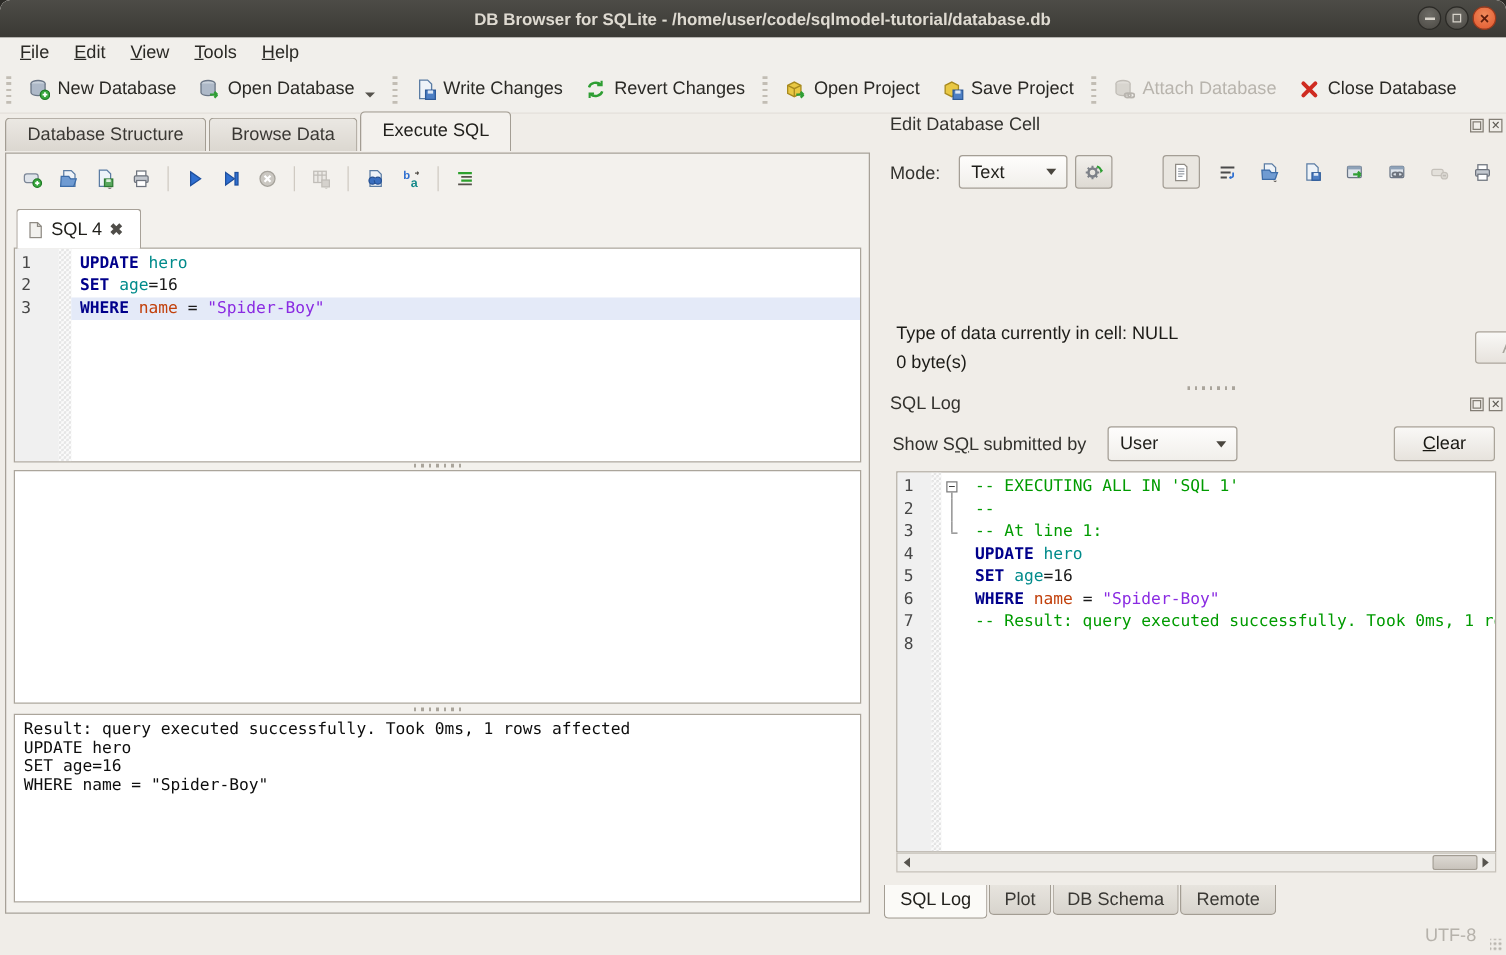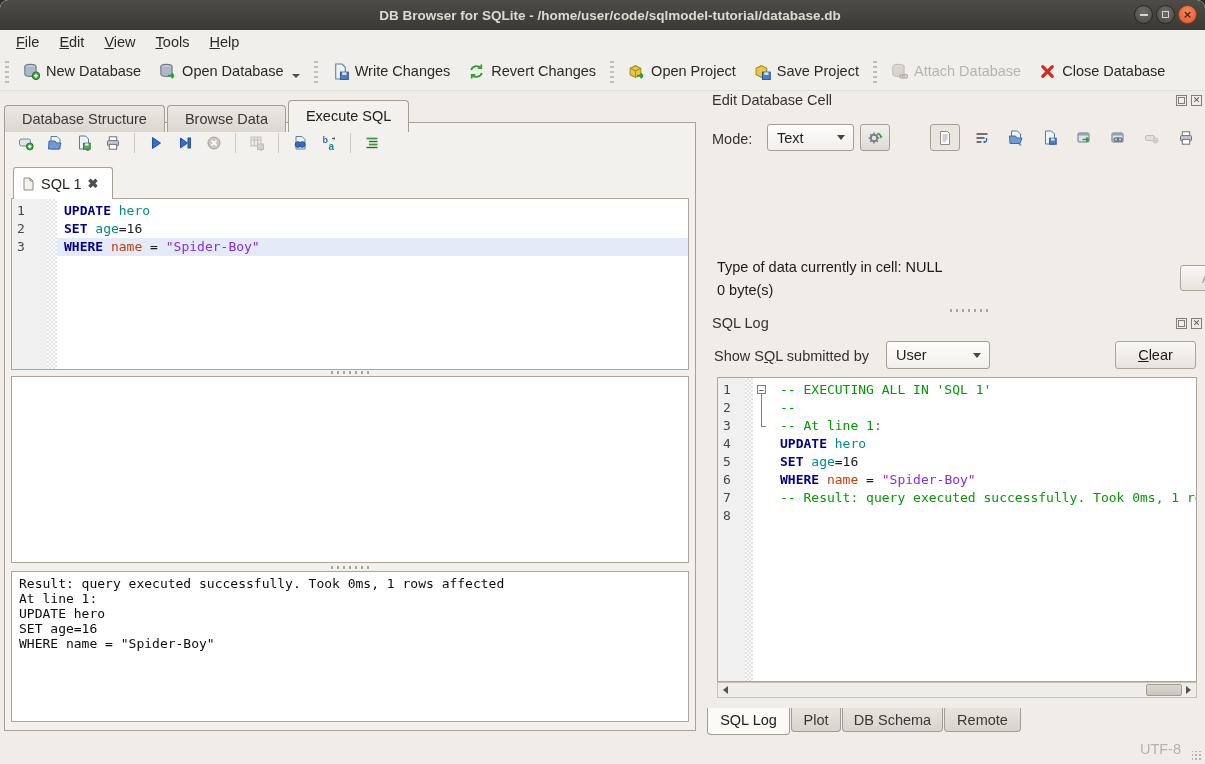--- a/index.html
+++ b/index.html
@@ -29,21 +29,21 @@
     background:repeating-linear-gradient(to bottom,#c2bdb4 0 2px,transparent 2px 5px);}
   .tbtn{display:flex;align-items:flex-start;gap:6px;padding:5px 9px;font-size:14.5px;color:#2a2925;border-radius:3px;}
   .tbtn.disabled{color:#b8b4ad;}
   .caret{width:0;height:0;border-left:4px solid transparent;border-right:4px solid transparent;
     border-top:4px solid #55524c;margin-left:2px;align-self:flex-end;margin-bottom:2px;}
   .ic{width:17px;height:17px;display:inline-flex;flex:0 0 auto;}
   .ic svg{width:100%;height:100%;}
   .ic16{width:16px;height:16px;display:inline-flex;}
   .ic16 svg{width:100%;height:100%;}
   
-  #maintabs{position:absolute;left:4px;top:90px;height:42px;display:flex;align-items:flex-end;z-index:3;}
+  #maintabs{position:absolute;left:4px;top:90px;height:31px;display:flex;align-items:flex-end;z-index:3;}
   .mtab{height:26px;line-height:26px;padding:0 17px;margin-right:2px;font-size:14.5px;color:#3a3834;
     background:linear-gradient(#ebe8e3,#dbd7d0);border:1px solid #a39d93;border-bottom:none;
     border-radius:4px 4px 0 0;}
   .mtab.active{height:31px;line-height:31px;background:#f3f1ed;color:#21201c;position:relative;z-index:4;}
   
   #leftframe{position:absolute;left:4px;top:122px;width:692px;height:609px;background:#f3f1ed;
     border:1px solid #a7a198;box-sizing:border-box;}
   #sqltoolbar{position:absolute;left:8px;top:6px;height:28px;display:flex;align-items:center;gap:3px;}
   .sbtn{width:26px;height:26px;display:flex;align-items:center;justify-content:center;border-radius:3px;}
   .ssep{width:1px;height:20px;background:#cfcac2;margin:0 5px;}
@@ -366,42 +366,41 @@
         </span>
     </div>
 
     <div id="sqltab">
       <span class="ic16" style="width:13px;height:14px">
           <svg viewBox="0 0 13 14">
             <path d="M2 1h6l3 3v9H2z" fill="#f2f1ee" stroke="#8f8b84"></path>
             <path d="M8 1v3h3" fill="none" stroke="#8f8b84"></path>
           </svg>
         </span>
-      <span>SQL 1</span>
+      <span>SQL 4</span>
       <span class="closex">✖</span>
     </div>
 
     <div class="whitebox" id="editorbox">
       <div class="code-area" id="editor-lines">
           <div class="code-line"><span class="ln">1</span><span class="hatch"></span><span class="code-text"><span class="tok-kw">UPDATE</span><span class="tok-pl"> </span><span class="tok-id">hero</span></span></div>
           <div class="code-line"><span class="ln">2</span><span class="hatch"></span><span class="code-text"><span class="tok-kw">SET</span><span class="tok-pl"> </span><span class="tok-id">age</span><span class="tok-pl">=16</span></span></div>
           <div class="code-line"><span class="ln">3</span><span class="hatch"></span><span class="code-text hl"><span class="tok-kw">WHERE</span><span class="tok-pl"> </span><span class="tok-fld">name</span><span class="tok-pl"> = </span><span class="tok-str">"Spider-Boy"</span></span></div>
         </div>
     </div>
 
     <span class="hsplit" style="top:248px"></span>
 
     <div class="whitebox" id="resultsbox"></div>
 
     <span class="hsplit" style="top:443px"></span>
 
     <div class="whitebox" id="msgbox">
       <div id="messages">
           <div class="msg-line">Result: query executed successfully. Took 0ms, 1 rows affected</div>
-          <div class="msg-line">At line 1:</div>
           <div class="msg-line">UPDATE hero</div>
           <div class="msg-line">SET age=16</div>
           <div class="msg-line">WHERE name = "Spider-Boy"</div>
         </div>
     </div>
   </div>
 
   <span class="dock-title" style="left:712px;top:92px">Edit Database Cell</span>
   <div class="dock-btns" style="left:1176px;top:95px">
     <span class="dkbtn float"></span>

